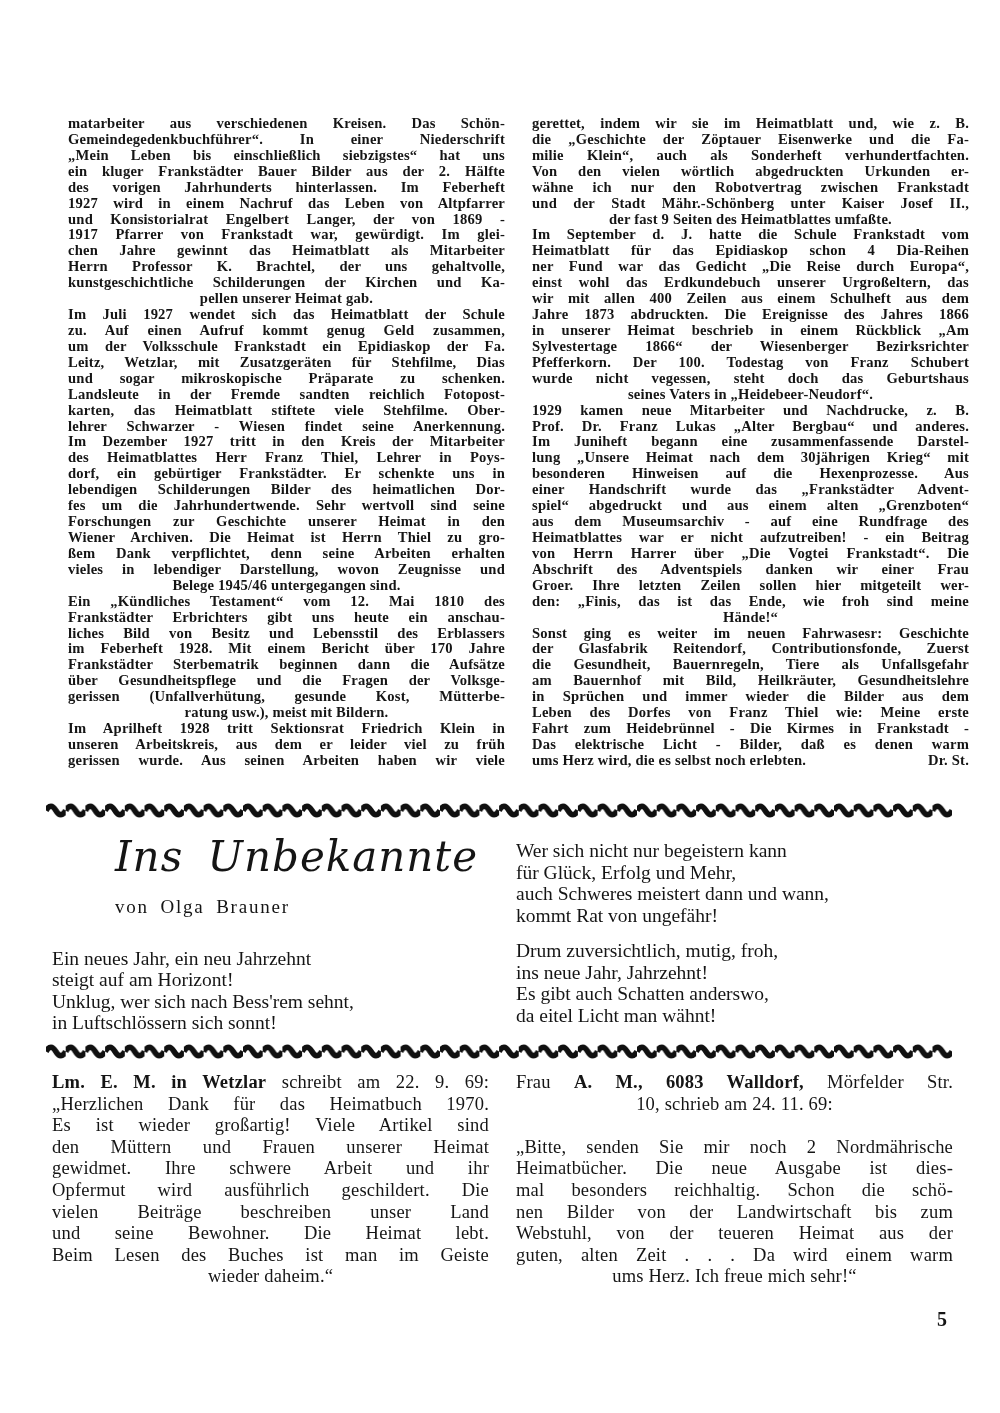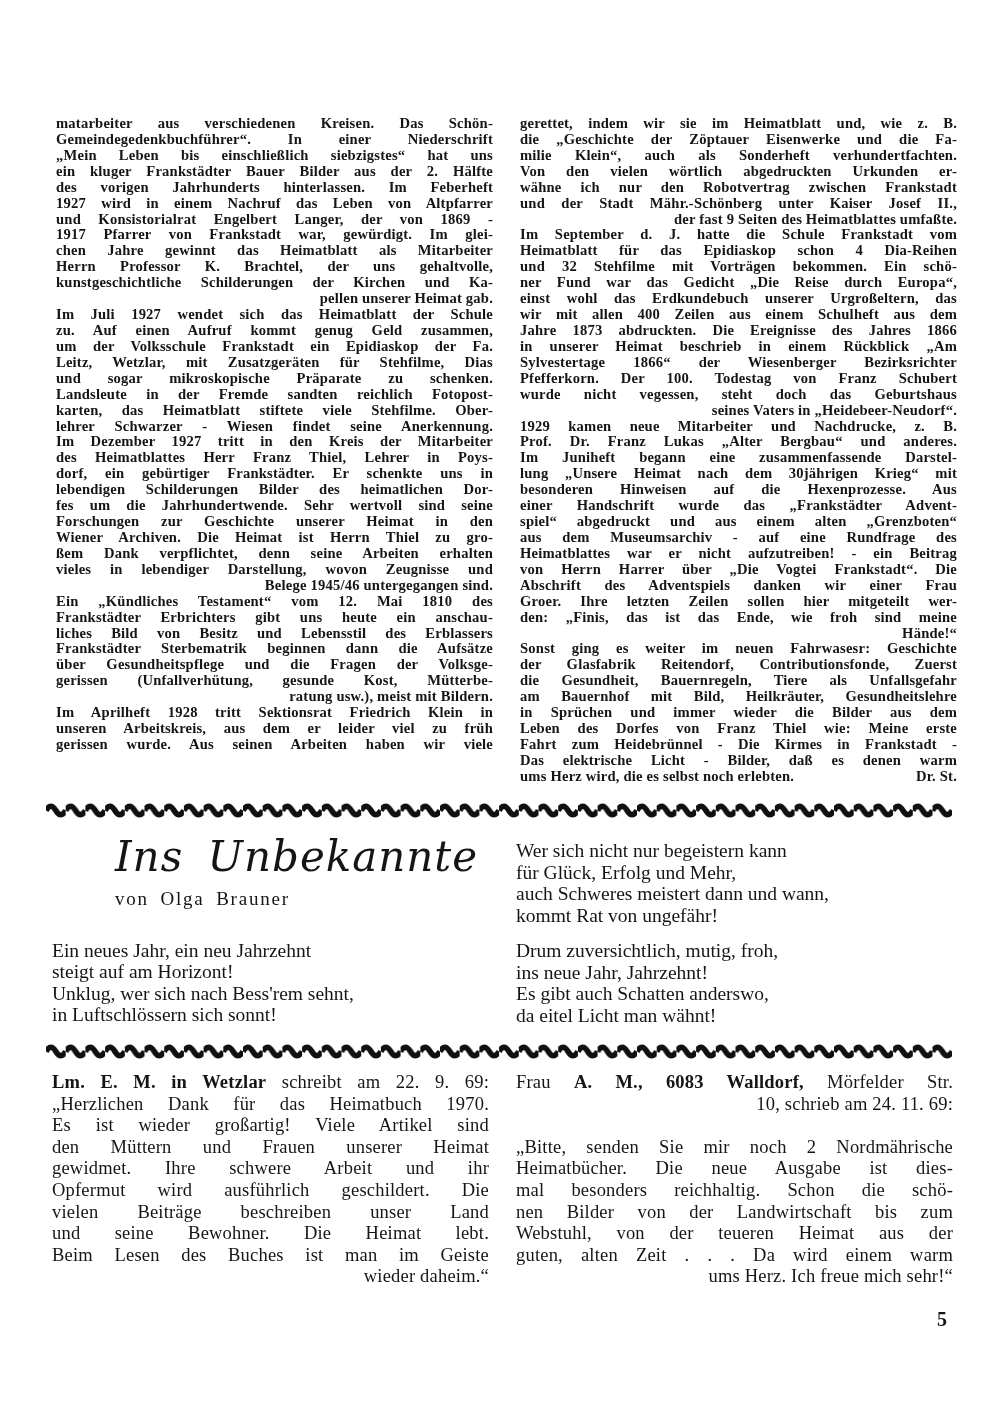--- a/index.html
+++ b/index.html
@@ -7,31 +7,31 @@
     position: relative;
     width: 1000px; height: 1413px;
     background: #ffffff;
     color: #151515;
     font-family: "Liberation Serif", serif;
     overflow: hidden;
   }
 
   
   .article {
-    position: absolute; top: 116px; left: 56px; width: 901px;
+    position: absolute; top: 116px; left: 68px; width: 901px;
     display: flex; gap: 27px;
     font-weight: 700;
     font-size: 14.6px;
     line-height: 15.92px;
     letter-spacing: 0.2px;
   }
   .article .col { width: 437px; }
 
   .tl { text-align: justify; text-align-last: justify; }
-  .tl.nj { text-align: right; text-align-last: auto; }
+  .tl.nj { text-align: center; text-align-last: auto; }
   .b { font-weight: 700; }
   .sigline { display: flex; justify-content: space-between; text-align: left; text-align-last: auto; }
 
   
   .divider { position: absolute; left: 46px; width: 906px; height: 15px; }
   .divider svg { display: block; width: 100%; height: 15px; }
   .divider.d1 { top: 803px; }
   .divider.d2 { top: 1044px; }
 
   
@@ -44,21 +44,21 @@
   .poem .tl { text-align: left; text-align-last: auto; }
   .poem-title {
     font-family: "DejaVu Serif", serif;
     font-style: italic; font-weight: 400;
     font-size: 42px; line-height: 42px;
     letter-spacing: 1px; word-spacing: 10px;
     margin: 0 0 0 63px;
   }
   .poem-byline {
     font-size: 19px; letter-spacing: 1.8px; word-spacing: 5px;
-    margin: 10px 0 0 63px;
+    margin: 18px 0 0 63px;
   }
   .stanza-left { margin-top: 30px; }
   .poem .col-right { padding-top: 4px; }
   .stanza-3 { margin-top: 14px; }
 
   
   .letters {
     position: absolute; top: 1072px; left: 52px; width: 901px;
     display: flex; gap: 27px;
     font-size: 18.5px; line-height: 21.6px;
@@ -104,39 +104,39 @@
         <div class="tl">lebendigen Schilderungen Bilder des heimatlichen Dor-</div>
         <div class="tl">fes um die Jahrhundertwende. Sehr wertvoll sind seine</div>
         <div class="tl">Forschungen zur Geschichte unserer Heimat in den</div>
         <div class="tl">Wiener Archiven. Die Heimat ist Herrn Thiel zu gro-</div>
         <div class="tl">ßem Dank verpflichtet, denn seine Arbeiten erhalten</div>
         <div class="tl">vieles in lebendiger Darstellung, wovon Zeugnisse und</div>
         <div class="tl nj">Belege 1945/46 untergegangen sind.</div>
         <div class="tl">Ein „Kündliches Testament“ vom 12. Mai 1810 des</div>
         <div class="tl">Frankstädter Erbrichters gibt uns heute ein anschau-</div>
         <div class="tl">liches Bild von Besitz und Lebensstil des Erblassers</div>
+        <div class="tl">im Feberheft 1928. Mit einem Bericht über 170 Jahre</div>
         <div class="tl">Frankstädter Sterbematrik beginnen dann die Aufsätze</div>
         <div class="tl">über Gesundheitspflege und die Fragen der Volksge-</div>
         <div class="tl">gerissen (Unfallverhütung, gesunde Kost, Mütterbe-</div>
         <div class="tl nj">ratung usw.), meist mit Bildern.</div>
         <div class="tl">Im Aprilheft 1928 tritt Sektionsrat Friedrich Klein in</div>
         <div class="tl">unseren Arbeitskreis, aus dem er leider viel zu früh</div>
         <div class="tl">gerissen wurde. Aus seinen Arbeiten haben wir viele</div>
       </div>
     <div class="col">
         <div class="tl">gerettet, indem wir sie im Heimatblatt und, wie z. B.</div>
         <div class="tl">die „Geschichte der Zöptauer Eisenwerke und die Fa-</div>
         <div class="tl">milie Klein“, auch als Sonderheft verhundertfachten.</div>
         <div class="tl">Von den vielen wörtlich abgedruckten Urkunden er-</div>
         <div class="tl">wähne ich nur den Robotvertrag zwischen Frankstadt</div>
         <div class="tl">und der Stadt Mähr.-Schönberg unter Kaiser Josef II.,</div>
         <div class="tl nj">der fast 9 Seiten des Heimatblattes umfaßte.</div>
         <div class="tl">Im September d. J. hatte die Schule Frankstadt vom</div>
         <div class="tl">Heimatblatt für das Epidiaskop schon 4 Dia-Reihen</div>
-        <div class="tl">und 32 Stehfilme mit Vorträgen bekommen. Ein schö-</div>
         <div class="tl">ner Fund war das Gedicht „Die Reise durch Europa“,</div>
         <div class="tl">einst wohl das Erdkundebuch unserer Urgroßeltern, das</div>
         <div class="tl">wir mit allen 400 Zeilen aus einem Schulheft aus dem</div>
         <div class="tl">Jahre 1873 abdruckten. Die Ereignisse des Jahres 1866</div>
         <div class="tl">in unserer Heimat beschrieb in einem Rückblick „Am</div>
         <div class="tl">Sylvestertage 1866“ der Wiesenberger Bezirksrichter</div>
         <div class="tl">Pfefferkorn. Der 100. Todestag von Franz Schubert</div>
         <div class="tl">wurde nicht vegessen, steht doch das Geburtshaus</div>
         <div class="tl nj">seines Vaters in „Heidebeer-Neudorf“.</div>
         <div class="tl">1929 kamen neue Mitarbeiter und Nachdrucke, z. B.</div>

